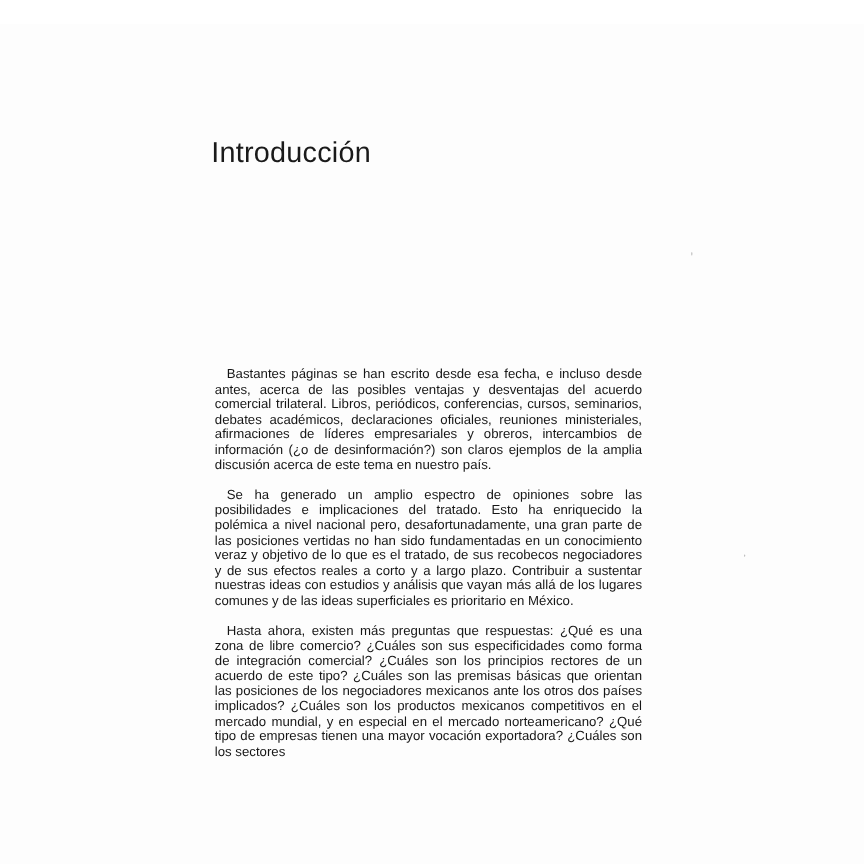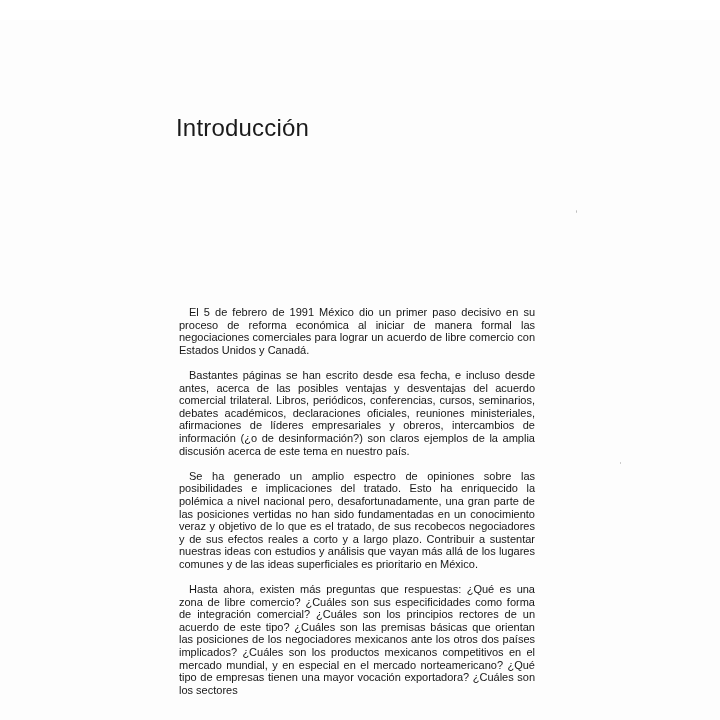--- a/index.html
+++ b/index.html
@@ -24,20 +24,19 @@
       margin: 0 0 12.6px 0; text-indent: 10px; text-align: justify;
     }
     .speck { position: absolute; background: #bbb; border-radius: 50%; }
   </style>
 </head>
 <body>
 
 <div class="page">
   <h1 class="title">Introducción</h1>
   <div class="body-text">
-    <p>El 5 de febrero de 1991 México dio un primer paso decisivo en su proceso de reforma económica al iniciar de manera formal las negociaciones comerciales para lograr un acuerdo de libre comercio con Estados Unidos y Canadá.</p>
     <p>Bastantes páginas se han escrito desde esa fecha, e incluso desde antes, acerca de las posibles ventajas y desventajas del acuerdo comercial trilateral.  Libros, periódicos, conferencias, cursos, seminarios, debates académicos, declaraciones oficiales, reuniones ministeriales, afirmaciones de líderes empresariales y obreros, intercambios de información (¿o de desinformación?) son claros ejemplos de la amplia discusión acerca de este tema en nuestro país.</p>
     <p>Se ha generado un amplio espectro de opiniones sobre las posibilidades e implicaciones del tratado.  Esto ha enriquecido la polémica a nivel nacional pero, desafortunadamente, una gran parte de las posiciones vertidas no han sido fundamentadas en un conocimiento veraz y objetivo de lo que es el tratado, de sus recobecos negociadores y de sus efectos reales a corto y a largo plazo.  Contribuir a sustentar nuestras ideas con estudios y análisis que vayan más allá de los lugares comunes y de las ideas superficiales es prioritario en México.</p>
     <p>Hasta ahora, existen más preguntas que respuestas:  ¿Qué es una zona de libre comercio?  ¿Cuáles son sus especificidades como forma de integración comercial?  ¿Cuáles son los principios rectores de un acuerdo de este tipo?  ¿Cuáles son las premisas básicas que orientan las posiciones de los negociadores mexicanos ante los otros dos países implicados? ¿Cuáles son los productos mexicanos competitivos en el mercado mundial, y en especial en el mercado norteamericano?  ¿Qué tipo de empresas tienen una mayor vocación exportadora?  ¿Cuáles son los sectores</p>
   </div>
   <div class="speck" style="left:576px;top:190px;width:1px;height:3px;"></div>
   <div class="speck" style="left:620px;top:442px;width:1px;height:2px;"></div>
 </div>
 
 </body></html>

